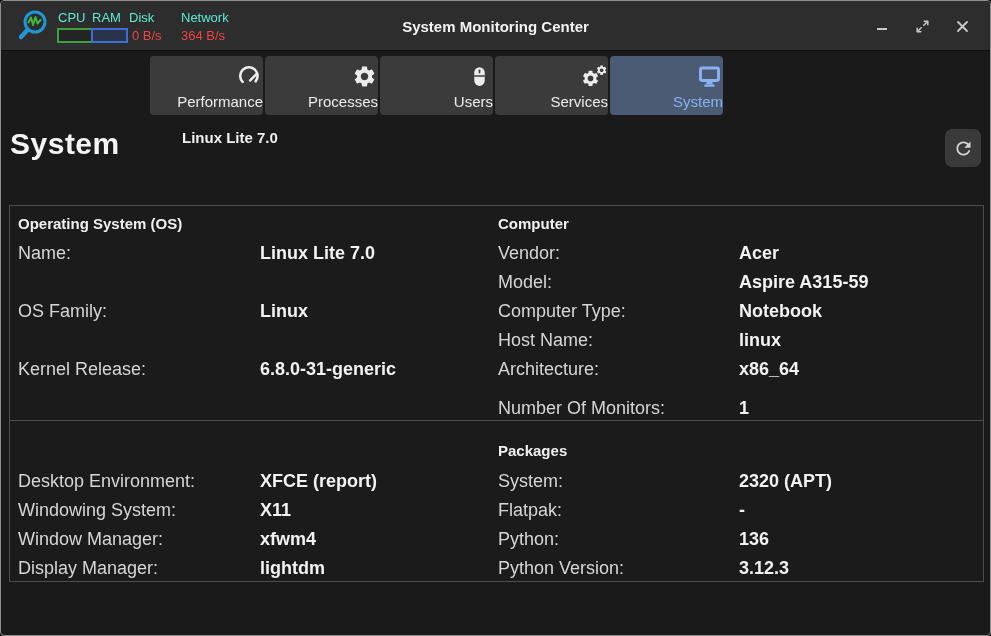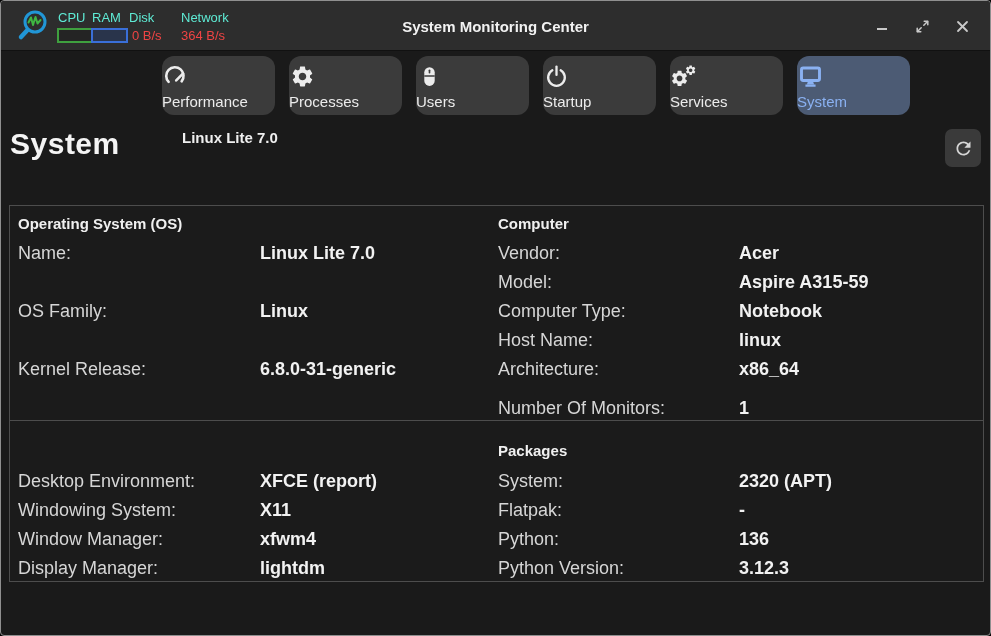--- a/index.html
+++ b/index.html
@@ -35,23 +35,23 @@
   .win-controls { position: absolute; right: 8px; top: 0; height: 50px; display: flex; align-items: center; }
   .win-btn { width: 40px; height: 34px; display: flex; align-items: center; justify-content: center; cursor: default; }
   .win-btn svg { display: block; }
 
   
   .tabstrip {
     position: absolute; top: 55px; left: 149px; height: 59px;
     display: flex; gap: 2px;
   }
   .tab {
-    width: 113px; height: 59px; background: #3b3b3b; border-radius: 12px;
-    display: flex; flex-direction: column; align-items: flex-start;
-    padding-top: 7px; cursor: default; margin-left: 12px;
+    width: 113px; height: 59px; background: #3b3b3b; border-radius: 4px;
+    display: flex; flex-direction: column; align-items: flex-end;
+    padding-top: 7px; cursor: default;
   }
   .tab .tab-label { font-size: 15px; color: #ececec; margin-top: 3px; white-space: nowrap; }
   .tab.selected { background: #4c5b74; }
   .tab.selected .tab-label { color: #8ab1f2; }
   .tab-icon { width: 27px; height: 27px; display: flex; align-items: center; justify-content: center; }
 
   
   .page-title {
     position: absolute; left: 9px; top: 126px;
     font-size: 30px; font-weight: 700; color: #f4f4f4; letter-spacing: 0.5px;
@@ -160,29 +160,20 @@
       <span class="tab-icon">
         <svg width="25" height="25" viewBox="0 0 24 24">
           <rect x="7" y="3" width="10" height="18" rx="5" fill="#ececec"></rect>
           <line x1="7" y1="11.5" x2="17" y2="11.5" stroke="#3b3b3b" stroke-width="1.6"></line>
           <rect x="11.2" y="5.2" width="1.6" height="4" rx="0.8" fill="#3b3b3b"></rect>
         </svg>
       </span>
       <span class="tab-label">Users</span>
     </div>
 
-    <div class="tab">
-      <span class="tab-icon">
-        <svg width="25" height="25" viewBox="0 0 24 24" fill="none" stroke="#ececec" stroke-width="2.2" stroke-linecap="round">
-          <path d="M8 6 A 8 8 0 1 0 16 6"></path>
-          <line x1="12" y1="2.5" x2="12" y2="10.5"></line>
-        </svg>
-      </span>
-      <span class="tab-label">Startup</span>
-    </div>
 
     <div class="tab">
       <span class="tab-icon">
         <svg width="26" height="26" viewBox="0 0 24 24" fill="#ececec">
           <path transform="translate(-1,4.4) scale(0.74)" d="M19.14,12.94c0.04-0.3,0.06-0.61,0.06-0.94c0-0.32-0.02-0.64-0.07-0.94l2.03-1.58c0.18-0.14,0.23-0.41,0.12-0.61l-1.92-3.32c-0.12-0.22-0.37-0.29-0.59-0.22l-2.39,0.96c-0.5-0.38-1.03-0.7-1.62-0.94L14.4,2.81c-0.04-0.24-0.24-0.41-0.48-0.41h-3.84c-0.24,0-0.43,0.17-0.47,0.41L9.25,5.35C8.66,5.59,8.12,5.92,7.63,6.29L5.24,5.33c-0.22-0.08-0.47,0-0.59,0.22L2.74,8.87C2.62,9.08,2.66,9.34,2.86,9.48l2.03,1.58C4.84,11.36,4.8,11.69,4.8,12s0.02,0.64,0.07,0.94l-2.03,1.58c-0.18,0.14-0.23,0.41-0.12,0.61l1.92,3.32c0.12,0.22,0.37,0.29,0.59,0.22l2.39-0.96c0.5,0.38,1.03,0.7,1.62,0.94l0.36,2.54c0.05,0.24,0.24,0.41,0.48,0.41h3.84c0.24,0,0.44-0.17,0.47-0.41l0.36-2.54c0.59-0.24,1.13-0.56,1.62-0.94l2.39,0.96c0.22,0.08,0.47,0,0.59-0.22l1.92-3.32c0.12-0.22,0.07-0.47-0.12-0.61L19.14,12.94z M12,15.6c-1.98,0-3.6-1.62-3.6-3.6s1.62-3.6,3.6-3.6s3.6,1.62,3.6,3.6S13.98,15.6,12,15.6z"></path>
           <path transform="translate(12.6,0.2) scale(0.46)" d="M19.14,12.94c0.04-0.3,0.06-0.61,0.06-0.94c0-0.32-0.02-0.64-0.07-0.94l2.03-1.58c0.18-0.14,0.23-0.41,0.12-0.61l-1.92-3.32c-0.12-0.22-0.37-0.29-0.59-0.22l-2.39,0.96c-0.5-0.38-1.03-0.7-1.62-0.94L14.4,2.81c-0.04-0.24-0.24-0.41-0.48-0.41h-3.84c-0.24,0-0.43,0.17-0.47,0.41L9.25,5.35C8.66,5.59,8.12,5.92,7.63,6.29L5.24,5.33c-0.22-0.08-0.47,0-0.59,0.22L2.74,8.87C2.62,9.08,2.66,9.34,2.86,9.48l2.03,1.58C4.84,11.36,4.8,11.69,4.8,12s0.02,0.64,0.07,0.94l-2.03,1.58c-0.18,0.14-0.23,0.41-0.12,0.61l1.92,3.32c0.12,0.22,0.37,0.29,0.59,0.22l2.39-0.96c0.5,0.38,1.03,0.7,1.62,0.94l0.36,2.54c0.05,0.24,0.24,0.41,0.48,0.41h3.84c0.24,0,0.44-0.17,0.47-0.41l0.36-2.54c0.59-0.24,1.13-0.56,1.62-0.94l2.39,0.96c0.22,0.08,0.47,0,0.59-0.22l1.92-3.32c0.12-0.22,0.07-0.47-0.12-0.61L19.14,12.94z M12,15.6c-1.98,0-3.6-1.62-3.6-3.6s1.62-3.6,3.6-3.6s3.6,1.62,3.6,3.6S13.98,15.6,12,15.6z"></path>
         </svg>
       </span>
       <span class="tab-label">Services</span>
     </div>

